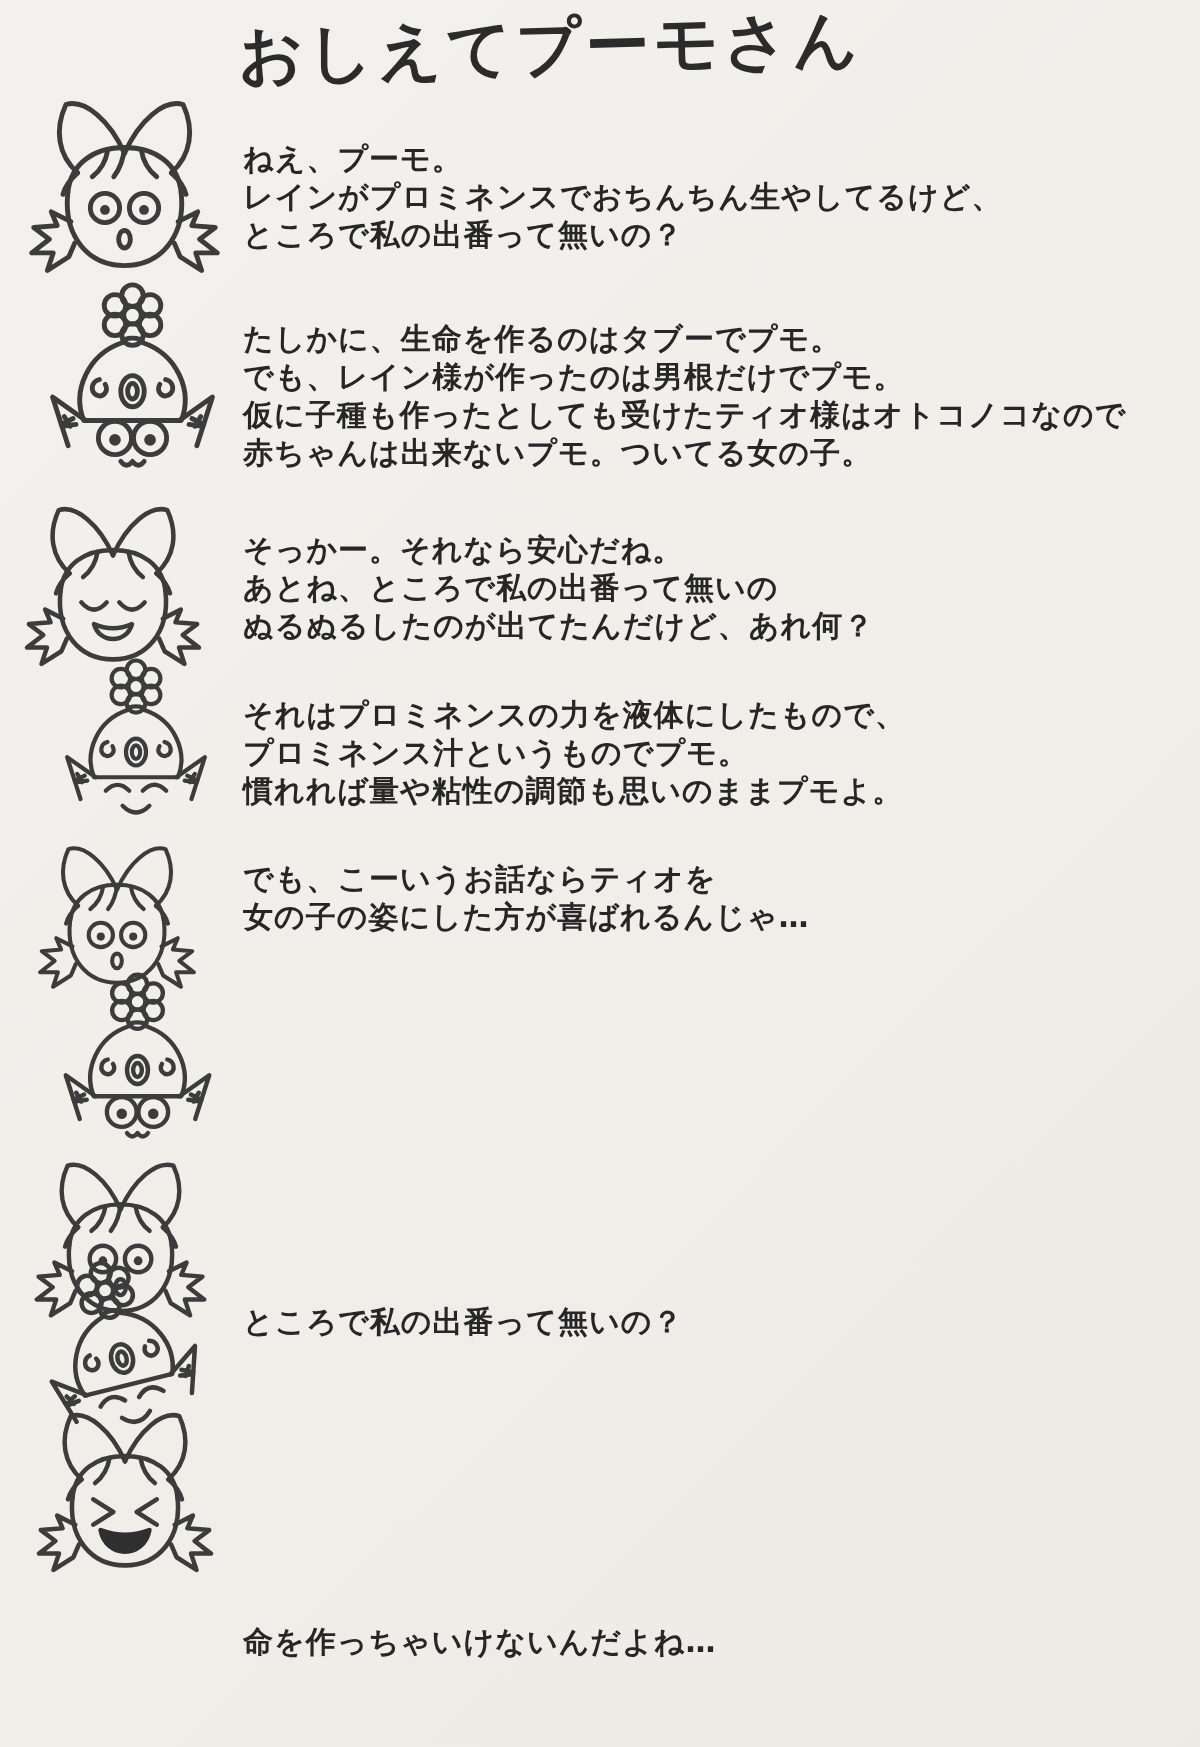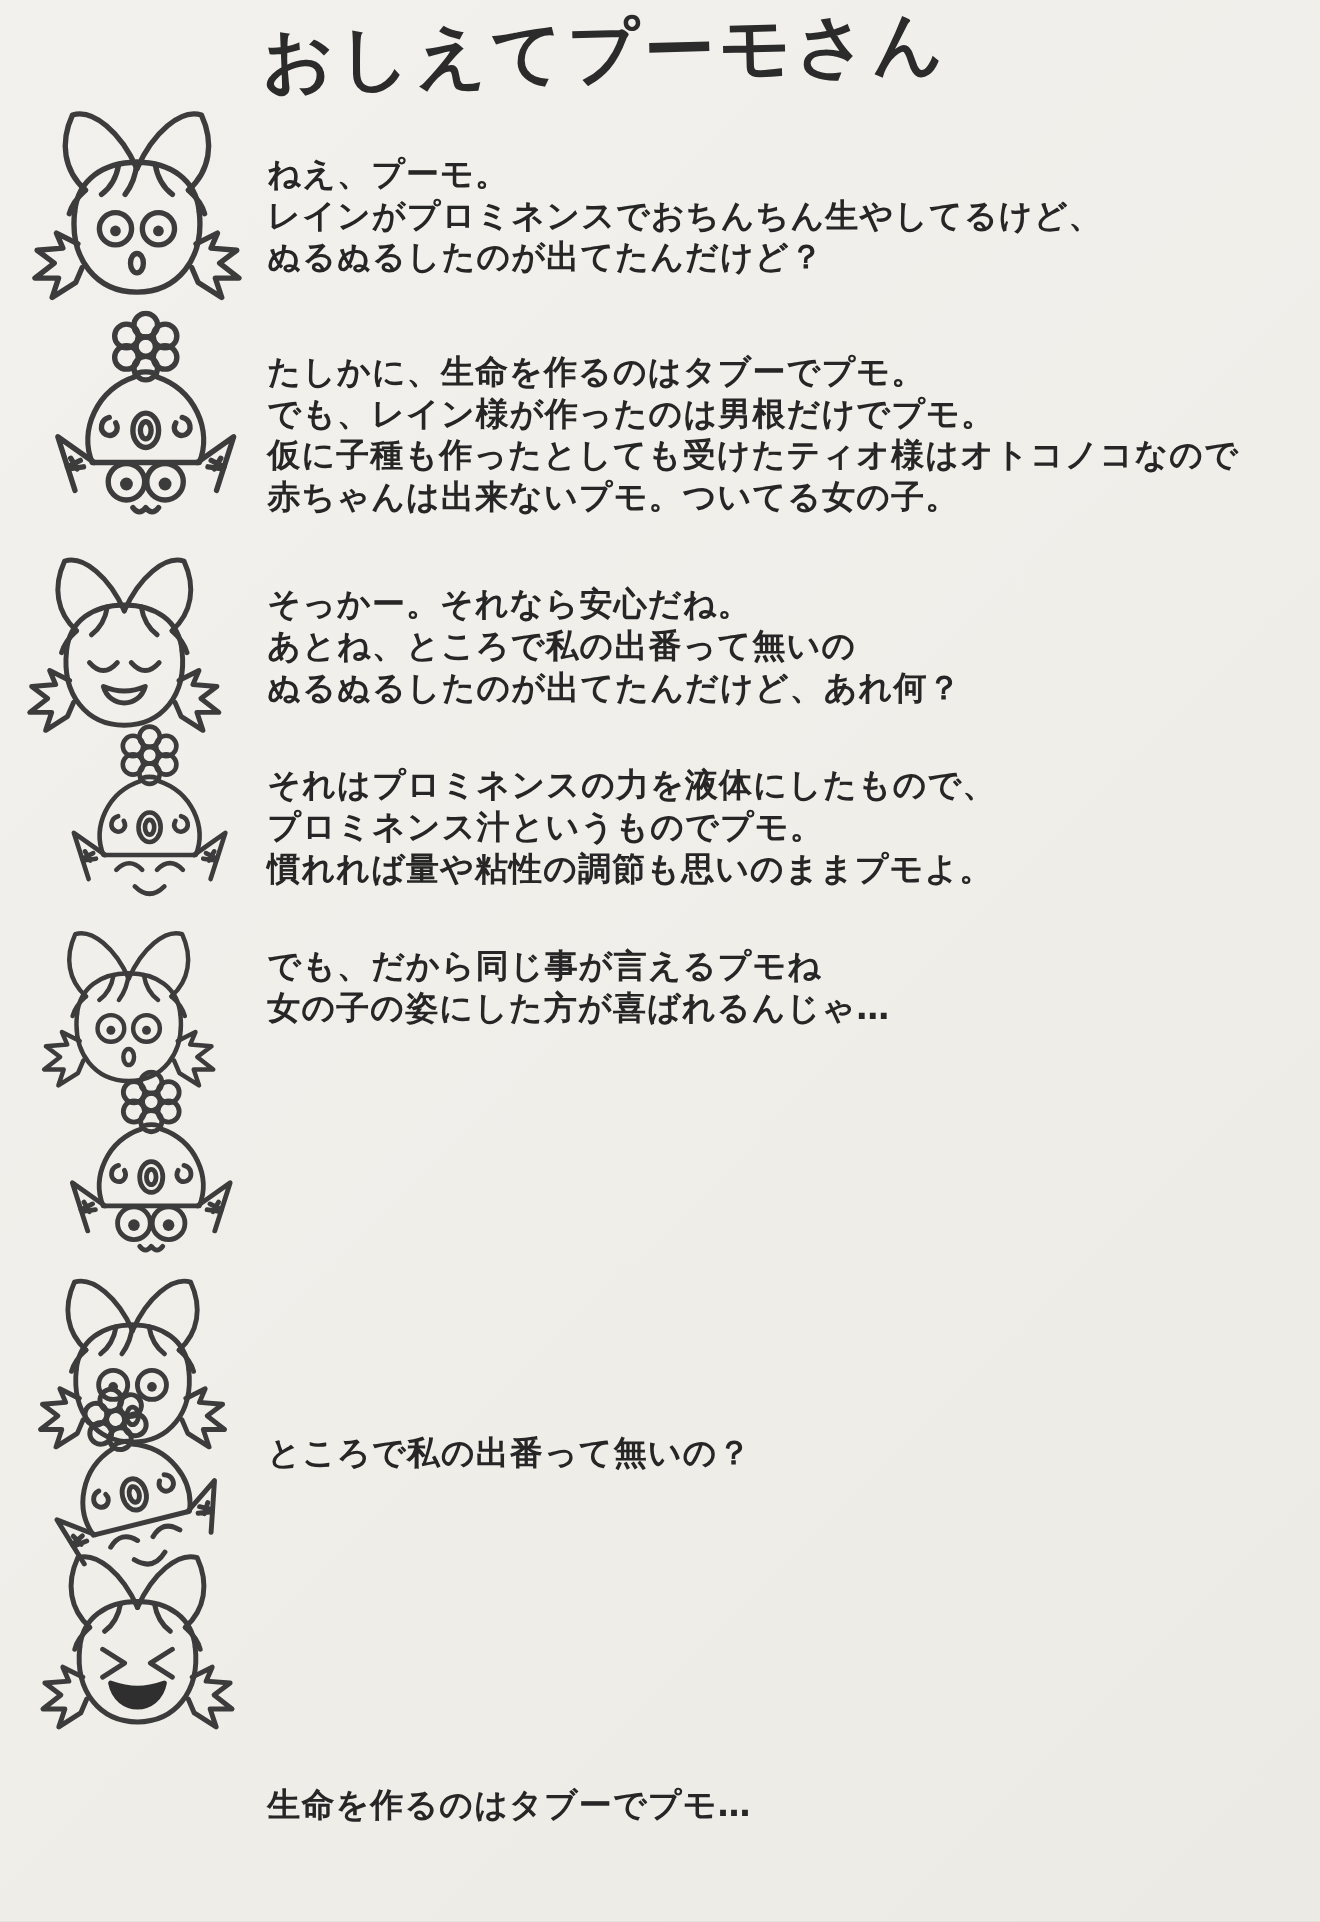--- a/index.html
+++ b/index.html
@@ -150,21 +150,21 @@
 
   <h1 class="title">おしえてプーモさん</h1>
 
   <div class="avatar" style="left:22px;top:85px;width:205px">
     <svg viewBox="0 0 210 205">
         <use href="#sym-girl-surprised"></use>
       </svg>
   </div>
   <div class="txt" style="top:140px">ねえ、プーモ。
 レインがプロミネンスでおちんちん生やしてるけど、
-ぬるぬるしたのが出てたんだけど？</div>
+ところで私の出番って無いの？</div>
 
   <div class="avatar" style="left:35px;top:282px;width:195px">
     <svg viewBox="0 0 200 205">
         <use href="#sym-poomo"></use>
       </svg>
   </div>
   <div class="txt" style="top:320px">たしかに、生命を作るのはタブーでプモ。
 でも、レイン様が作ったのは男根だけでプモ。
 仮に子種も作ったとしても受けたティオ様はオトコノコなので
 赤ちゃんは出来ないプモ。ついてる女の子。</div>
@@ -185,21 +185,21 @@
   </div>
   <div class="txt" style="top:696px">それはプロミネンスの力を液体にしたもので、
 プロミネンス汁というものでプモ。
 慣れれば量や粘性の調節も思いのままプモよ。</div>
 
   <div class="avatar" style="left:32px;top:833px;width:170px">
     <svg viewBox="0 0 210 205">
         <use href="#sym-girl-surprised"></use>
       </svg>
   </div>
-  <div class="txt" style="top:860px">でも、だから同じ事が言えるプモね
+  <div class="txt" style="top:860px">でも、こーいうお話ならティオを
 女の子の姿にした方が喜ばれるんじゃ…</div>
 
   <div class="avatar" style="left:50px;top:972px;width:175px">
     <svg viewBox="0 0 200 205">
         <use href="#sym-poomo"></use>
       </svg>
   </div>
 
   <div class="avatar" style="left:28px;top:1148px;width:185px">
     <svg viewBox="0 0 210 205">
@@ -212,15 +212,15 @@
     <svg viewBox="0 0 200 205">
         <use href="#sym-poomo-laughing"></use>
       </svg>
   </div>
 
   <div class="avatar" style="left:30px;top:1398px;width:190px">
     <svg viewBox="0 0 210 205">
         <use href="#sym-girl-crying"></use>
       </svg>
   </div>
-  <div class="txt" style="top:1623px">生命を作るのはタブーでプモ…</div>
+  <div class="txt" style="top:1623px">命を作っちゃいけないんだよね…</div>
 
 </div>
 
 </body></html>

